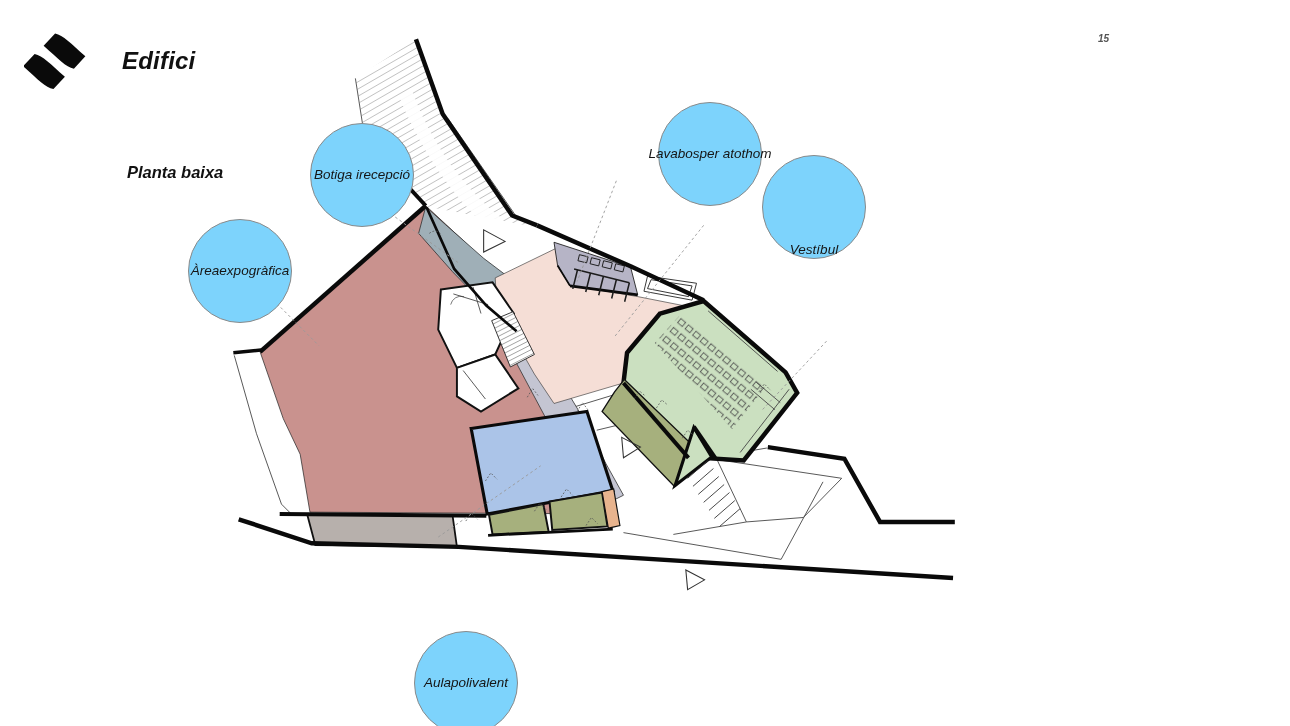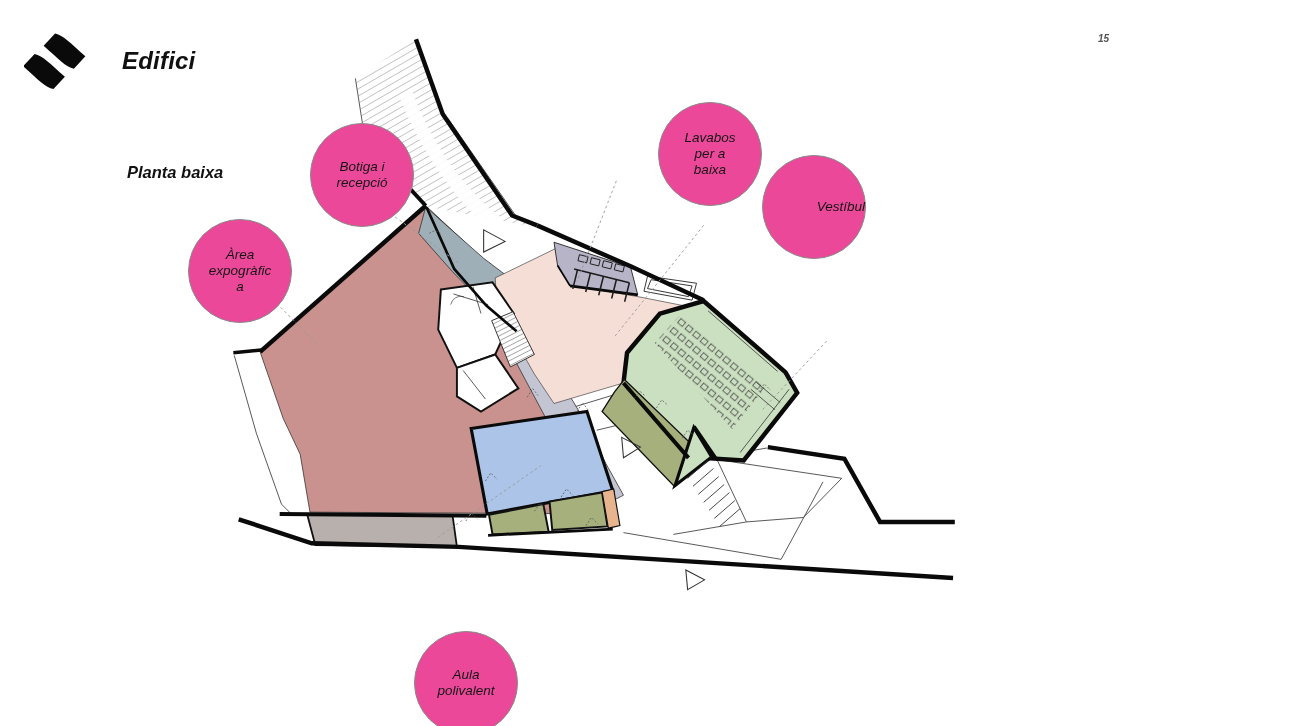--- a/index.html
+++ b/index.html
@@ -18,22 +18,22 @@
   .subtitle{
     position:absolute;left:127px;top:163px;
     font-size:16.5px;font-weight:bold;color:#111;text-align:right;
   }
   .page-num{
     position:absolute;right:40px;top:33px;
     font-size:10px;font-weight:bold;color:#555;
   }
   .bubble{
     position:absolute;width:104px;height:104px;border-radius:50%;
-    background:#ec4899;border:1px solid #8a8a8a;
-    display:flex;flex-direction:column;align-items:center;justify-content:center;
+    background:#7dd3fc;border:1px solid #8a8a8a;
+    display:flex;flex-direction:row;align-items:center;justify-content:center;
     text-align:center;font-size:13.5px;line-height:16px;color:#151515;
     box-sizing:border-box;z-index:5;
   }
   .bubble span{display:block;white-space:nowrap;}
   .bubble span:empty{display:none;}
   .logo{position:absolute;left:24px;top:22px;width:90px;height:90px;}
 </style>
 </head>
 <body>
 
@@ -205,21 +205,21 @@
     <span>a</span>
   </div>
   <div class="bubble" style="left:310px;top:123px;">
     <span>Botiga i</span>
     <span>recepció</span>
 
   </div>
   <div class="bubble" style="left:658px;top:102px;">
     <span>Lavabos</span>
     <span>per a</span>
-    <span>baixa</span>
+    <span>tothom</span>
   </div>
   <div class="bubble" style="left:762px;top:155px;align-items:flex-end;">
     <span>Vestíbul</span>
 
   </div>
   <div class="bubble" style="left:414px;top:631px;">
     <span>Aula</span>
     <span>polivalent</span>
 
   </div>

